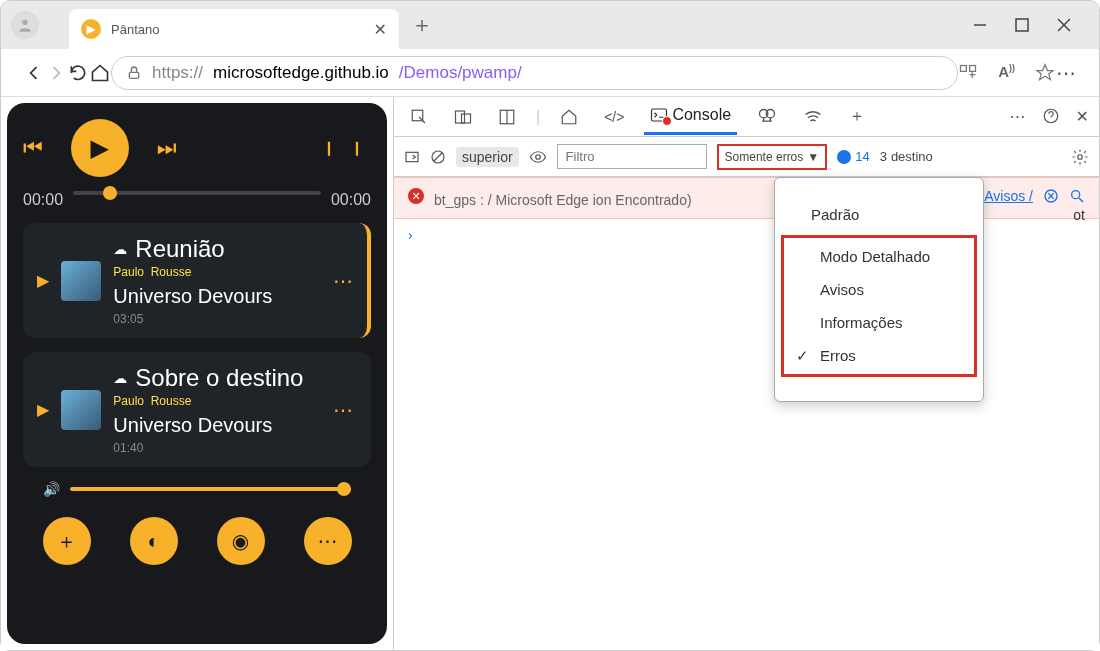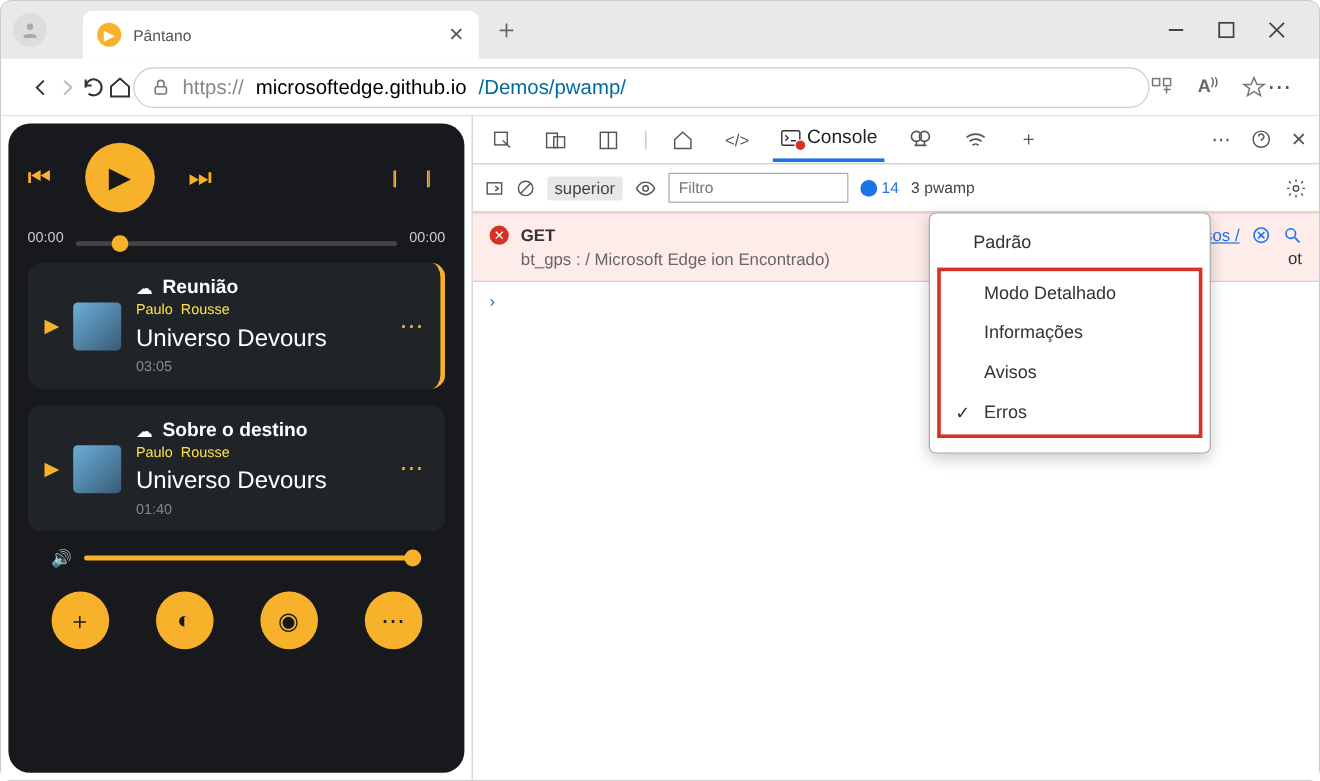--- a/index.html
+++ b/index.html
@@ -17,44 +17,44 @@
 .newtab { margin-left: 12px; font-size: 22px; color:#666;}
 .winctrls { margin-left: auto; display: flex; gap: 28px; padding-right: 28px; color:#444; font-size:16px;}
 .winctrls span svg, .winctrls span { color:#444; }
 
 
 .addrrow { height: 48px; background: #fff; display: flex; align-items: center; gap: 0; padding: 0 22px; border-bottom: 1px solid #ddd;}
 .navicon { color:#555; display:flex; align-items:center; justify-content:center; width:22px; height:22px;}
 .addrbar { flex: 1; height: 34px; border: 1px solid #ccc; border-radius: 17px; display: flex; align-items: center; padding: 0 14px; gap: 10px; color:#555; font-size: 17px;}
 .addrbar .lock { color:#777; }
 .addrbar .urlhost { color: #000000; }
-.addrbar .urlpath { color: #0369a1; }
+.addrbar .urlpath { color: #8b5cf6; }
 .right-icons { display:flex; gap:20px; color:#777;}
 
 
 .contentrow { flex: 1; display: flex; background: #fff; }
 
 
 .app { width: 380px; margin: 6px; border-radius: 18px; background: #17191c; color: #fff; padding: 16px; display:flex; flex-direction:column; gap:14px; }
 .playerctrls { display:flex; align-items:center; justify-content:center; gap: 28px; }
 .bigplay { width:58px; height:58px; border-radius:50%; background:#f7b12a; display:flex;align-items:center;justify-content:center; color:#17191c; font-size:24px;}
 .skipbtn { color:#f7b12a; font-size:22px;}
 .viz { margin-left:auto; color:#f7b12a; font-size:14px;}
-.timeline { display:flex; align-items:flex-end; gap:10px; font-size:12px; color:#ccc;}
+.timeline { display:flex; align-items:flex-start; gap:10px; font-size:16px; color:#ccc;}
 .track { flex:1; height:4px; background:#444; border-radius:2px; position:relative;}
 .thumb { position:absolute; left:30px; top:-5px; width:14px;height:14px;border-radius:50%;background:#f7b12a;}
 
 .songcard { background:#202328; border-radius:12px; padding:12px 14px; display:flex; align-items:center; gap:12px; border-right: 4px solid transparent;}
 .songcard.active { border-right-color: #f7b12a; }
 .playicon { color:#f7b12a; font-size:16px;}
 .albumart { width:40px;height:40px; background: linear-gradient(135deg,#6ab0d8,#3a5a78); border-radius:4px;}
 .songmeta { flex:1; display:flex; flex-direction:column; gap:2px;}
 .songtitle-row { display:flex; align-items:center; gap:8px;}
 .cloud { color:#fff; font-size:14px;}
-.songtitle { font-size:16px; font-weight:700;}
+.songtitle { font-size:24px; font-weight:400;}
 .artist { font-size:12px; color:#fde047;}
 .album { font-size:20px; margin-top:4px;}
 .dur { font-size:12px; color:#888; margin-top:2px;}
 .more { color:#f7b12a; font-size:20px;}
 
 .vol { display:flex; align-items:center; gap:10px; padding: 0 20px;}
 .volicon { color:#f7b12a; font-size:14px;}
 .voltrack { flex:1; height:4px; background:#f7b12a; border-radius:2px; position:relative;}
 .volthumb { position:absolute; right:0; top:-5px; width:14px;height:14px;border-radius:50%;background:#f7b12a;}
 
@@ -79,21 +79,21 @@
 .bluecircle { width:14px;height:14px;border-radius:50%;background:#1a73e8;}
 
 .dt-body { flex:1; position:relative; }
 .errrow { background:#fdecea; border-top:1px solid #f5c2be; border-bottom:1px solid #f5c2be; padding:10px 14px; display:flex; gap:10px; font-size:14px; color:#333;}
 .erricon { color:#fff; background:#d93025; width:16px;height:16px;border-radius:50%;display:flex;align-items:center;justify-content:center;font-size:11px;}
 .errmsg { flex:1; }
 .errlink { color:#1a73e8; text-decoration:underline;}
 .errright { margin-left:auto; color:#1a73e8; display:flex; gap:10px;}
 .prompt { color:#1a73e8; padding:8px 14px; font-size:14px;}
 
-.dropdown { position:absolute; top:0px; left:380px; width:235px; background:#fff; border:1px solid #aaa; border-radius:6px; box-shadow:0 4px 12px rgba(0,0,0,0.2); padding:8px 0;}
+.dropdown { position:absolute; top:0px; left:380px; width:210px; background:#fff; border:1px solid #aaa; border-radius:6px; box-shadow:0 4px 12px rgba(0,0,0,0.2); padding:20px 0;}
 .dropdown .item { padding:8px 20px 8px 36px; font-size:15px; color:#333; position:relative;}
 .dropdown .item.check::before { content:"✓"; position:absolute; left:12px;}
 .dropdown .redbox { border:3px solid #d93025; margin:4px 6px; padding:2px 0;}
 
 svg { display:block; }
 </style>
 </head>
 <body>
 
 <div class="window">
@@ -319,41 +319,44 @@
             </svg>
           </span>
         <span class="superior">superior</span>
         <span>
             <svg width="18" height="18" viewBox="0 0 24 24" fill="none" stroke="#555" stroke-width="1.6">
               <circle cx="12" cy="12" r="3"></circle>
               <path d="M2 12s3-7 10-7 10 7 10 7-3 7-10 7S2 12 2 12z"></path>
             </svg>
           </span>
         <input class="filterbox" placeholder="Filtro" style="">
+        <span class="loglevel">
+          <span>Somente erros</span>
+          <span>▼</span>
+        </span>
         <span class="countbadge">
           <span class="bluecircle"></span>
           <span class="bluecount">14</span>
         </span>
         <span class="countbadge">
           <span>3</span>
-          <span>pwamp</span>
+          <span>destino</span>
         </span>
         <span style="margin-left:auto">
             <svg width="18" height="18" viewBox="0 0 24 24" fill="none" stroke="#555" stroke-width="1.6">
               <circle cx="12" cy="12" r="3"></circle>
               <path d="M12 2v3M12 19v3M4.2 4.2l2.1 2.1M17.7 17.7l2.1 2.1M2 12h3M19 12h3M4.2 19.8l2.1-2.1M17.7 6.3l2.1-2.1"></path>
             </svg>
           </span>
       </div>
 
       <div class="dt-body">
         <div class="errrow">
           <span class="erricon">✕</span>
           <div class="errmsg">
-            <div><b>GET</b></div>
             <div style="color:#666;margin-top:4px">bt_gps : / Microsoft Edge ion Encontrado)</div>
           </div>
           <span class="errlink">/ <span>Avisos</span> /</span>
           <div class="errright">
             <span>
                 <svg width="16" height="16" viewBox="0 0 24 24" fill="none" stroke="#1a73e8" stroke-width="2">
                   <circle cx="12" cy="12" r="9"></circle>
                   <path d="M8 8l4 4M12 12l4-4M8 16l4-4M12 12l4 4"></path>
                 </svg>
               </span>
@@ -365,22 +368,22 @@
               </span>
             <div style="position:absolute; right:14px; top:30px; color:#333">ot</div>
           </div>
         </div>
         <div class="prompt">›</div>
 
         <div class="dropdown">
           <div class="item">Padrão</div>
           <div class="redbox">
             <div class="item">Modo Detalhado</div>
+            <div class="item">Avisos</div>
             <div class="item">Informações</div>
-            <div class="item">Avisos</div>
             <div class="item check">Erros</div>
           </div>
         </div>
       </div>
     </div>
 
   </div>
 </div>
 
 </body></html>

